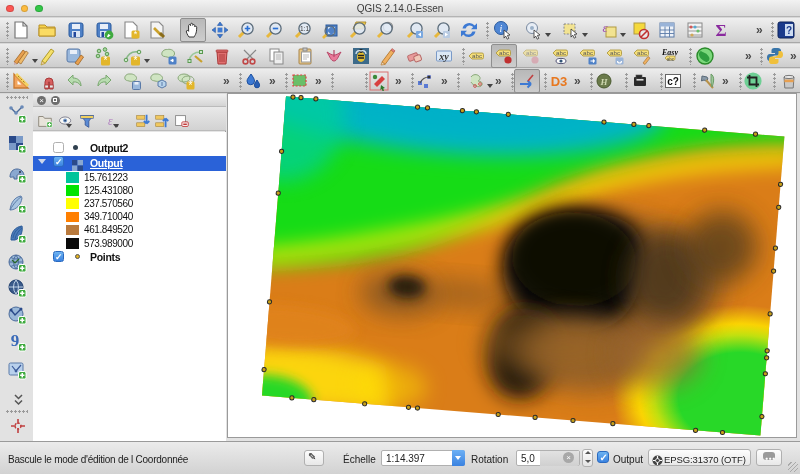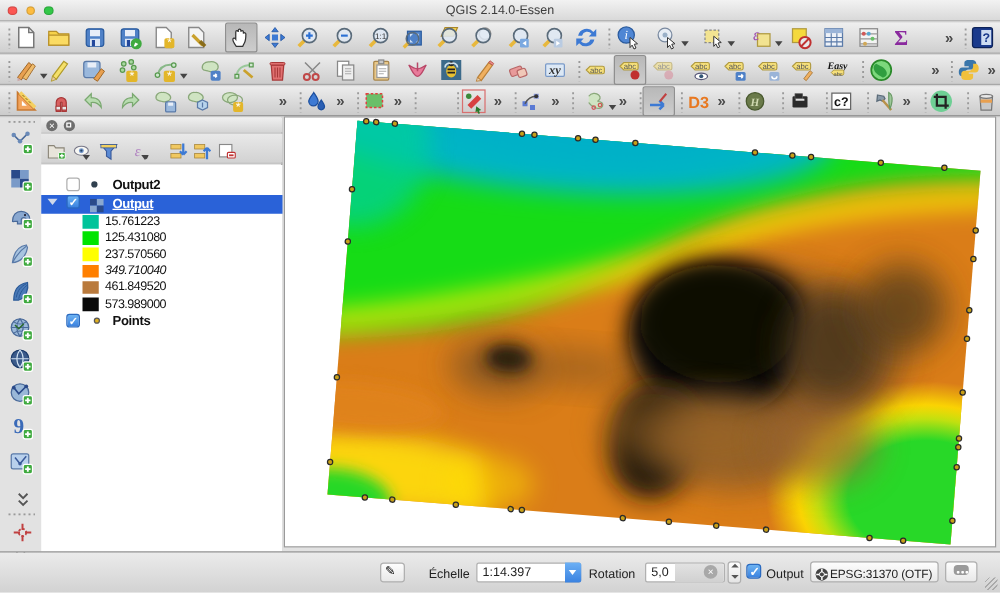--- a/index.html
+++ b/index.html
@@ -566,21 +566,21 @@
         <rect x="5.5" y="5.5" width="5.5" height="5.5" fill="#2a4a8a"></rect>
       </svg></div>
 <div class="abs" style="left:90px;top:157px;font-size:10.5px;letter-spacing:-0.3px;font-weight:bold;color:#fff;text-decoration:underline;">Output</div>
 <div class="abs" style="left:66px;top:172.0px;width:12.5px;height:10.5px;background:#00c49a;"></div>
 <div class="abs" style="left:84px;top:171.5px;font-size:10px;letter-spacing:-0.4px;color:#111;">15.761223</div>
 <div class="abs" style="left:66px;top:185.2px;width:12.5px;height:10.5px;background:#00e400;"></div>
 <div class="abs" style="left:84px;top:184.7px;font-size:10px;letter-spacing:-0.4px;color:#111;">125.431080</div>
 <div class="abs" style="left:66px;top:198.4px;width:12.5px;height:10.5px;background:#ffff00;"></div>
 <div class="abs" style="left:84px;top:197.9px;font-size:10px;letter-spacing:-0.4px;color:#111;">237.570560</div>
 <div class="abs" style="left:66px;top:211.6px;width:12.5px;height:10.5px;background:#ff7f00;"></div>
-<div class="abs" style="left:84px;top:211.1px;font-size:10px;letter-spacing:-0.4px;color:#111;font-style:italic;">349.710040</div>
+<div class="abs" style="left:84px;top:211.1px;font-size:10px;letter-spacing:-0.4px;color:#111;">349.710040</div>
 <div class="abs" style="left:66px;top:224.8px;width:12.5px;height:10.5px;background:#b97a3d;"></div>
 <div class="abs" style="left:84px;top:224.3px;font-size:10px;letter-spacing:-0.4px;color:#111;">461.849520</div>
 <div class="abs" style="left:66px;top:238.0px;width:12.5px;height:10.5px;background:#0a0a0a;"></div>
 <div class="abs" style="left:84px;top:237.5px;font-size:10px;letter-spacing:-0.4px;color:#111;">573.989000</div>
 <div class="abs" style="left:53px;top:251px;width:11px;height:11px;border-radius:2.5px;background:linear-gradient(#6db3f2,#3a82e0);border:1px solid #2a6ac0;"></div>
     <div class="abs" style="left:55px;top:252px;color:#fff;font-size:9px;font-weight:bold;">✓</div>
 <div class="abs" style="left:75px;top:254px;width:5px;height:5px;border-radius:50%;background:#e0b020;border:1px solid #555;"></div>
 <div class="abs" style="left:90px;top:251px;font-size:10.5px;letter-spacing:-0.3px;font-weight:bold;color:#111;">Points</div>
 <div class="abs" style="left:227px;top:93px;width:570px;height:345px;background:#fff;border:1px solid #9a9a9a;border-right:1px solid #9a9a9a;"></div>
 <div class="abs" style="left:228px;top:94px;width:568px;height:343px;overflow:hidden;"><svg width="568" height="343" viewBox="0 0 568 343" style="">
@@ -665,20 +665,21 @@
           <circle cx="352" cy="300" r="2.1" fill="#c8a018" stroke="#2a2a2a" stroke-width="1"></circle>
           <circle cx="435" cy="300" r="2.1" fill="#c8a018" stroke="#2a2a2a" stroke-width="1"></circle>
           <circle cx="462" cy="300" r="2.1" fill="#c8a018" stroke="#2a2a2a" stroke-width="1"></circle>
           <circle cx="0" cy="55" r="2.1" fill="#c8a018" stroke="#2a2a2a" stroke-width="1"></circle>
           <circle cx="0" cy="97" r="2.1" fill="#c8a018" stroke="#2a2a2a" stroke-width="1"></circle>
           <circle cx="0" cy="206" r="2.1" fill="#c8a018" stroke="#2a2a2a" stroke-width="1"></circle>
           <circle cx="0" cy="274" r="2.1" fill="#c8a018" stroke="#2a2a2a" stroke-width="1"></circle>
         </g>
       </svg></div>
 <div class="abs" style="left:0;top:441px;width:800px;height:33px;background:linear-gradient(#ebebeb,#d2d2d2);border-top:1px solid #9a9a9a;"></div>
+<div class="abs" style="left:8px;top:454px;font-size:10px;letter-spacing:-0.25px;color:#222;">Bascule le mode d'édition de l Coordonnée</div>
 <div class="abs" style="left:304px;top:450px;width:20px;height:16px;background:linear-gradient(#fdfdfd,#e8e8e8);border:1px solid #b0b0b0;border-radius:3px;"></div>
 <div class="abs" style="left:308px;top:451px;font-size:10px;">✎</div>
 <div class="abs" style="left:343px;top:454px;font-size:10px;color:#222;">Échelle</div>
 <div class="abs" style="left:381px;top:450px;width:84px;height:16px;background:#fff;border:1px solid #b0b0b0;border-radius:2px;"></div>
 <div class="abs" style="left:386px;top:453px;font-size:10px;color:#222;">1:14.397</div>
 <div class="abs" style="left:452px;top:450px;width:13px;height:16px;background:linear-gradient(#6cb0f5,#3a82e0);border-radius:0 2px 2px 0;"></div>
 <div class="abs" style="left:455px;top:456px;width:0;height:0;border-left:3.5px solid transparent;border-right:3.5px solid transparent;border-top:4px solid #fff;"></div>
 <div class="abs" style="left:471px;top:454px;font-size:10px;color:#222;">Rotation</div>
 <div class="abs" style="left:516px;top:450px;width:64px;height:16px;background:#fff;border:1px solid #b0b0b0;border-radius:2px;"></div>
 <div class="abs" style="left:521px;top:453px;font-size:10px;color:#222;">5,0</div>

